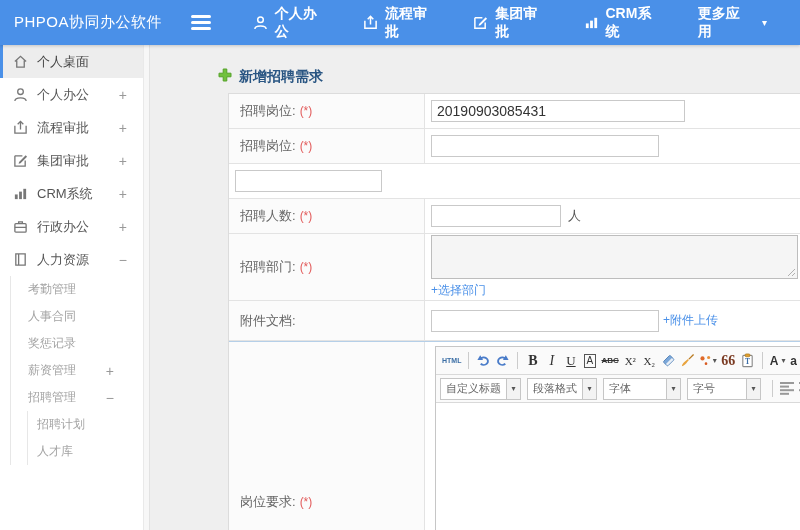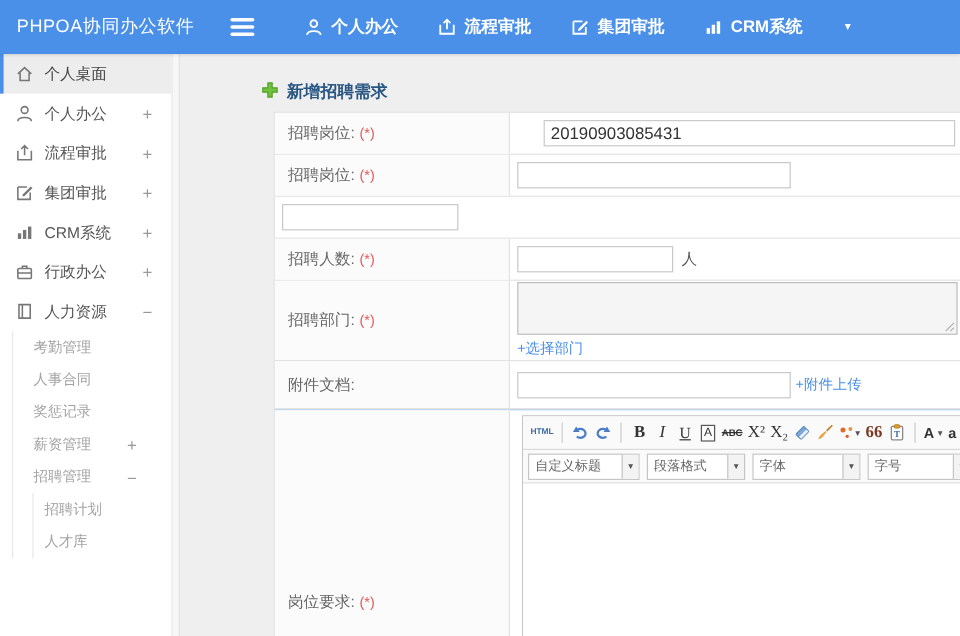--- a/index.html
+++ b/index.html
@@ -44,45 +44,45 @@
   .frow:last-child { border-bottom:none; }
   .cell-label { width:196px; flex-shrink:0; background:#fbfbfb; border-right:1px solid #e3e3e3;
                 display:flex; align-items:center; padding-left:11px; font-size:13px; color:#666; }
   .cell-label .req { color:#e25b5b; margin-left:4px; font-size:12px; }
   .cell-value { flex:1; display:flex; align-items:center; padding-left:6px; overflow:visible; }
   .h35 { height:35px; } .h67 { height:67px; } .h40 { height:40px; }
   .editor-row { height:320px; border-top:1px solid #b5cfe8; box-shadow:inset 1px 0 0 #cfe0f0; }
 
   input.txt { height:22px; border:1px solid #c9c9c9; background:#fff; font-size:14px; color:#333; padding:0 5px;
               font-family:"Liberation Sans",sans-serif; }
-  .w305{width:343px;margin-left:22px;} .w228{width:228px;} .w147{width:147px;} .w130{width:130px;}
+  .w305{width:254px;} .w228{width:228px;} .w147{width:147px;} .w130{width:130px;}
   .suffix { margin-left:7px; font-size:13px; color:#555; }
   .col { flex-direction:column; align-items:flex-start; justify-content:center; }
   .dept-box { width:367px; height:44px; background:#f5f5f5; border:1px solid #bdbdbd; position:relative; }
   .dept-box svg { position:absolute; right:1px; bottom:1px; }
   .blue-link { font-size:12px; color:#4a90e8; text-decoration:none; margin-top:3px; display:inline-block; }
   .inline-link { margin:0 0 0 4px; }
 
   
   .editor { width:565px; margin:4px 0 0 4px; border:1px solid #c6c6c6; background:#fff; align-self:flex-start; flex-shrink:0; }
   .tbar { background:#fafafa; border-bottom:1px solid #d9d9d9; display:flex; align-items:center; padding:3px 4px; height:28px; }
   .tb-btn { height:20px; min-width:19px; padding:0 2px; display:flex; align-items:center; justify-content:center;
             font-size:12px; color:#333; cursor:pointer; border-radius:2px; }
   .tb-sep { width:1px; height:17px; background:#ccc; margin:0 5px; flex-shrink:0; }
   .b-html { font-size:7px; font-weight:bold; color:#3b6ea5; letter-spacing:0; }
   .b-bold { font-family:"Liberation Serif",serif; font-weight:bold; font-size:14px; }
   .b-italic { font-family:"Liberation Serif",serif; font-style:italic; font-size:14px; }
   .b-under { font-family:"Liberation Serif",serif; font-size:13px; text-decoration:underline; }
   .b-boxa { font-size:10px; border:1px solid #555; padding:0 2px; height:14px; display:flex; align-items:center; }
   .b-strike { font-size:8px; font-weight:bold; text-decoration:line-through; }
-  .b-supsub { font-size:14px; font-family:"Liberation Serif",serif; }
+  .b-supsub { font-size:11px; font-family:"Liberation Serif",serif; }
   .b-quote { font-family:"Liberation Serif",serif; font-weight:bold; font-size:14px; color:#7a3a22; }
   .b-fontcolor { font-size:12px; font-weight:bold; gap:3px; }
   .b-fontcolor .caret2, .wand-caret { font-size:8px; color:#555; }
-  .combo { display:flex; align-items:stretch; height:22px; border:1px solid #c6c6c6; background:#fff; margin-right:6px; cursor:pointer;gap:12px; }
+  .combo { display:flex; align-items:stretch; height:22px; border:1px solid #c6c6c6; background:#fff; margin-right:6px; cursor:pointer; }
   .combo .ctxt { padding:0 5px; font-size:11px; color:#666; display:flex; align-items:center; min-width:48px; }
   .combo .carr { width:14px; border-left:1px solid #c6c6c6; background:#f3f3f3; display:flex; align-items:center; justify-content:center; font-size:8px; color:#555; }
   .edit-body { height:256px; background:#fff; }
 
   svg { flex-shrink:0; }
 </style>
 </head>
 <body>
 
 <div class="navbar">
@@ -124,20 +124,21 @@
       <span class="s-icon">
         <svg width="15" height="15" viewBox="0 0 16 16">
             <rect x="2" y="9" width="3" height="5" fill="#fff"></rect>
             <rect x="6.5" y="6" width="3" height="8" fill="#fff"></rect>
             <rect x="11" y="3" width="3" height="11" fill="#fff"></rect>
           </svg>
       </span>
       <span>CRM系统</span>
     </div>
     <div class="nav-item">
+      <span>更多应用</span>
       <span class="caret">▾</span>
     </div>
   </nav>
 </div>
 
 <div class="layout">
 
   <aside class="sidebar">
     <div class="side-scroll">
       <div class="side-item active">

